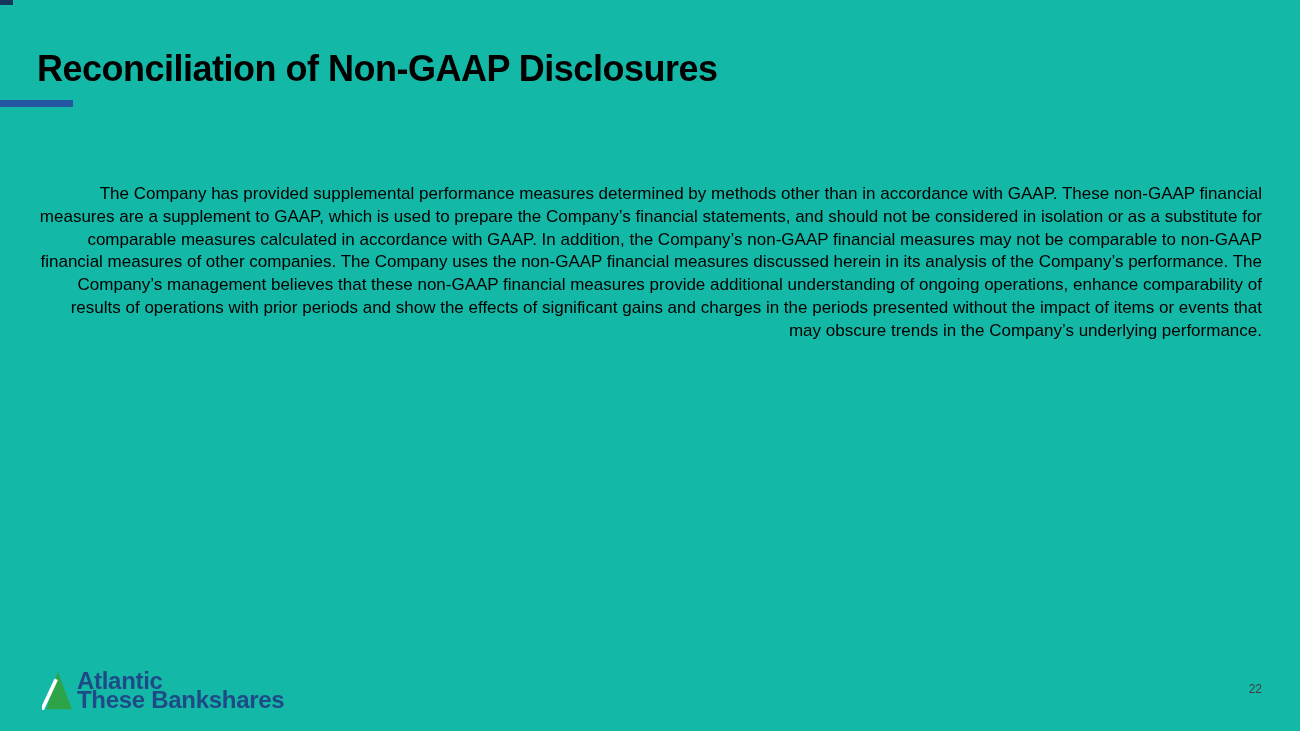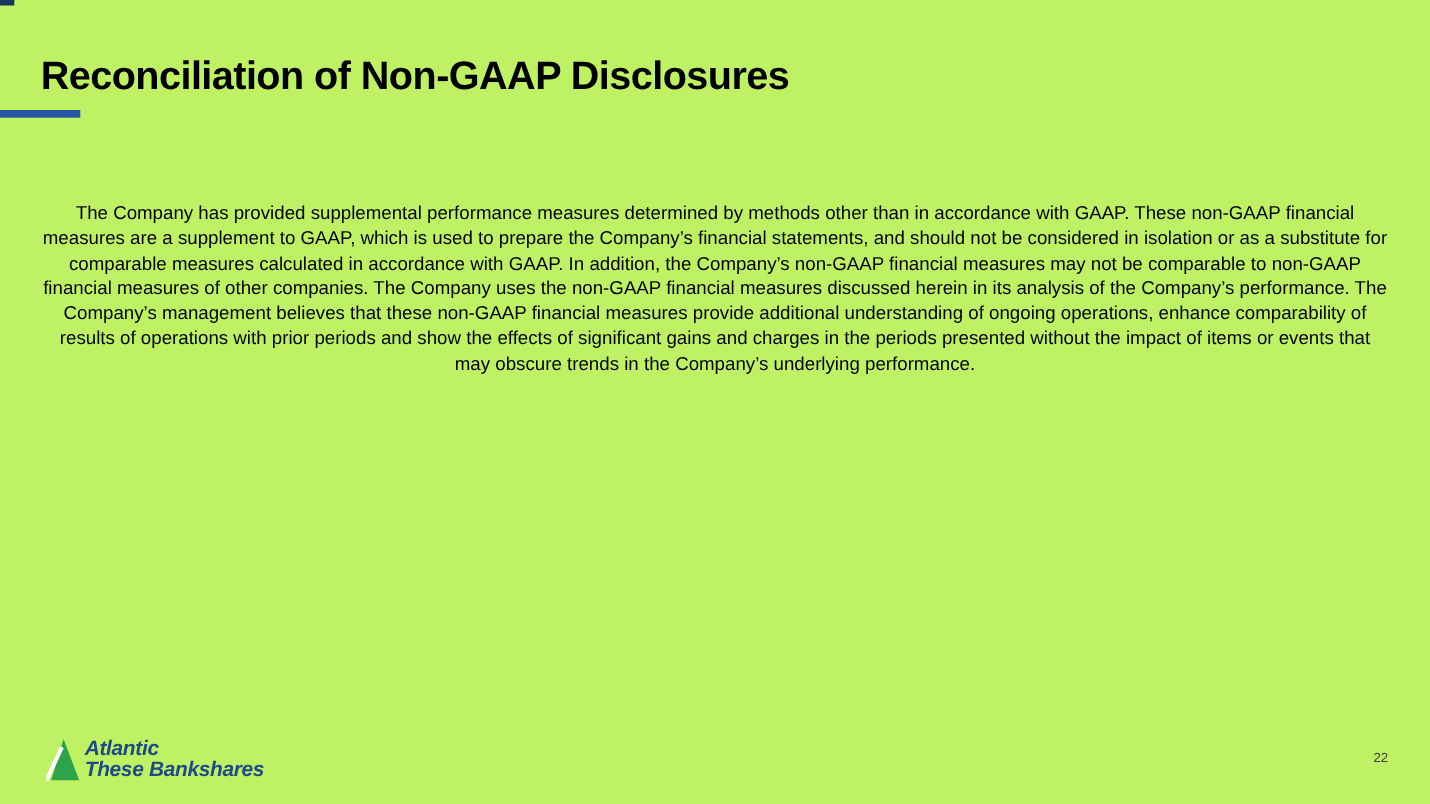--- a/index.html
+++ b/index.html
@@ -4,21 +4,21 @@
 <style>
   html, body {
     margin: 0;
     padding: 0;
     background: #ffffff;
   }
   .slide {
     position: relative;
     width: 1300px;
     height: 731px;
-    background: #bef264;
+    background: #14b8a6;
     overflow: hidden;
     font-family: "Liberation Sans", sans-serif;
   }
   .corner-mark {
     position: absolute;
     left: 0;
     top: 0;
     width: 13px;
     height: 5px;
     background: #17365d;
@@ -44,42 +44,41 @@
   }
   .body-text {
     position: absolute;
     left: 38px;
     top: 183px;
     width: 1224px;
     margin: 0;
     font-size: 17px;
     line-height: 22.8px;
     color: #000000;
-    text-align: center;
+    text-align: right;
   }
   .logo {
     position: absolute;
     left: 42px;
     top: 671px;
     display: flex;
     align-items: center;
   }
   .logo-mark {
     width: 30px;
     height: 39px;
     margin-right: 5px;
   }
   .logo-text {
     font-weight: bold;
-    font-size: 19px;
+    font-size: 24px;
     line-height: 18.5px;
     letter-spacing: -0.3px;
     color: #1e4b87;
     white-space: nowrap;
-    font-style: italic;
   }
   .page-number {
     position: absolute;
     right: 38px;
     top: 682px;
     font-size: 12px;
     color: #3f3f3f;
     text-align: right;
   }
 </style>

